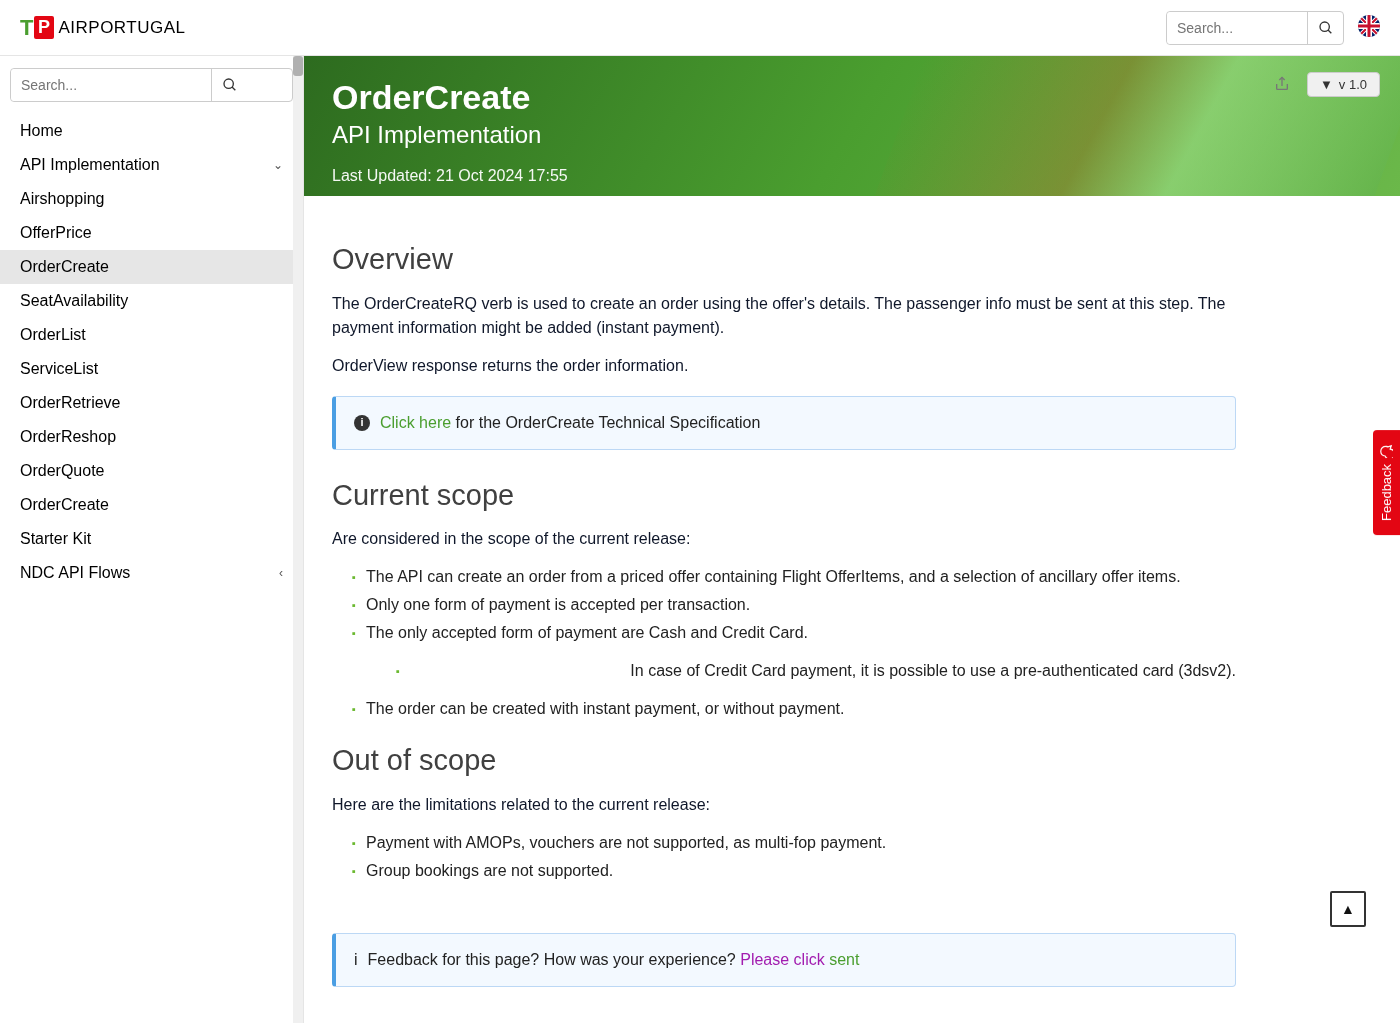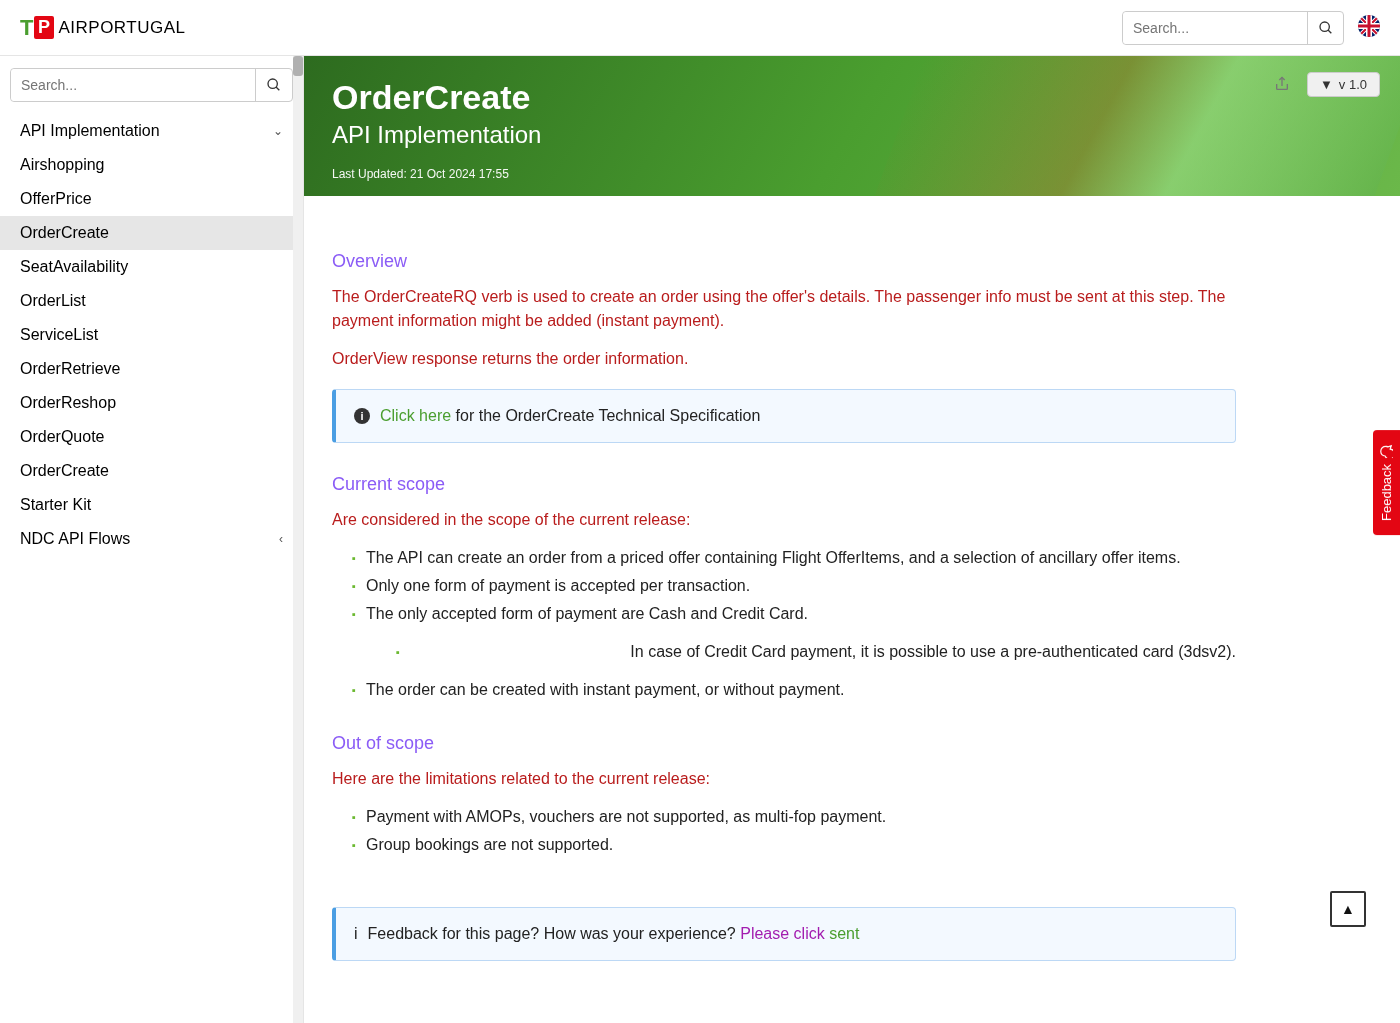--- a/index.html
+++ b/index.html
@@ -6,21 +6,21 @@
 body { font-family: -apple-system, BlinkMacSystemFont, "Segoe UI", Arial, sans-serif; color: #111; }
 
 .top-header { height: 56px; border-bottom: 1px solid #e5e5e5; display: flex; align-items: center; padding: 0 20px; justify-content: space-between; }
 .logo { display: flex; align-items: center; gap: 4px; font-weight: 600; font-size: 17px; letter-spacing: 0.5px; color: #000; }
 .logo-tap { display:flex; align-items:center; }
 .logo-t { color: #4a9e2f; font-weight: 900; font-size: 22px; }
 .logo-p { background: #e30613; color: #fff; font-weight: 900; padding: 1px 4px; font-size: 18px; border-radius: 2px; }
 .logo-air { font-weight: 400; }
 .logo-portugal { font-weight: 400; }
 .top-right { display: flex; align-items: center; gap: 14px; }
-.search-wrap { display: flex; border: 1px solid #ccc; border-radius: 4px; height: 34px; gap: 44px; }
+.search-wrap { display: flex; border: 1px solid #ccc; border-radius: 4px; height: 34px; }
 .search-wrap input { border: none; outline: none; padding: 0 10px; width: 140px; font-size: 14px; border-radius: 4px 0 0 4px; }
 .search-wrap .btn { width: 36px; border-left: 1px solid #ccc; display: flex; align-items: center; justify-content: center; cursor: pointer; }
 
 .layout { display: flex; height: calc(100vh - 56px); }
 .sidebar { width: 304px; border-right: 1px solid #e5e5e5; overflow-y: auto; position: relative; padding-bottom: 20px; }
 .sidebar-scroll { position: absolute; right: 0; top: 0; bottom: 0; width: 10px; background: #f0f0f0; }
 .sidebar-scroll-thumb { position: absolute; top: 0; width: 10px; height: 20px; background: #b0b0b0; border-radius: 3px; }
 
 .side-search { padding: 12px 10px; }
 .side-search .search-wrap input { width: 200px; }
@@ -28,27 +28,27 @@
 .nav-item { padding: 8px 20px; font-size: 16px; cursor: pointer; display: flex; justify-content: space-between; align-items: center; color: #000; }
 .nav-item.level2 { padding-left: 20px; }
 .nav-item.active { background: #e6e6e6; }
 .chevron { font-size: 12px; color: #555; }
 
 .main { flex: 1; overflow-y: auto; position: relative; }
 .hero { background: linear-gradient(120deg, #2d6b1f, #4a9e2f, #6bb84a); padding: 22px 28px 18px; color: #fff; position: relative; overflow: hidden; height: 140px; }
 .hero::after{ content:""; position:absolute; right:0; top:0; bottom:0; width:500px; background: linear-gradient(100deg, transparent, rgba(200,90,40,0.3) 40%, rgba(200,255,180,0.4) 60%, rgba(100,180,80,0.5)); transform: skewX(-20deg); }
 .hero h1 { font-size: 34px; font-weight: 600; position: relative; z-index:1; }
 .hero .sub { font-size: 24px; font-weight: 400; margin-top: 4px; position:relative; z-index:1;}
-.hero .updated { font-size: 12px; margin-top: 18px; opacity: 0.95; position:relative; z-index:1;}
+.hero .updated { font-size: 16px; margin-top: 18px; opacity: 0.95; position:relative; z-index:1;}
 .version-pill { position: absolute; right: 20px; top: 16px; background: #f0f0f0; color: #333; border-radius: 4px; padding: 4px 12px; font-size: 13px; display: flex; align-items: center; gap: 6px; z-index:2; border:1px solid #ccc;}
 .share-icon { position: absolute; right: 110px; top: 20px; color: #888; z-index:2;}
 
 .content { padding: 24px 28px 120px; max-width: 960px; font-size: 16px; line-height: 1.5; color: #222; }
-.content h2 { color: #8b5cf6; font-size: 18px; font-weight: 500; margin-top: 28px; margin-bottom: 10px; }
-.content p { margin-bottom: 14px; color: #b91c1c; }
+.content h2 { color: #404040; font-size: 29px; font-weight: 500; margin-top: 18px; margin-bottom: 10px; }
+.content p { margin-bottom: 14px; color: #0f172a; }
 .callout { border: 1px solid #bcd8f5; background: #f3f9ff; border-left: 4px solid #4a9ee3; border-radius: 4px; padding: 14px 18px; margin: 18px 0 24px; display: flex; align-items: center; gap: 10px; }
 .callout .info-icon { width: 16px; height: 16px; border-radius: 50%; background: #333; color: #fff; display:flex; align-items:center; justify-content:center; font-size:11px; font-weight:bold; flex-shrink:0;}
 .callout a, .callout .link { color: #4a9e2f; text-decoration: none; }
 ul.bullets { list-style: none; padding-left: 20px; margin: 12px 0; }
 ul.bullets li { position: relative; padding-left: 14px; margin-bottom: 4px; }
 ul.bullets li::before { content: "▪"; color: #6ab82f; position: absolute; left: 0; font-size: 11px; top: 4px; }
 ul.bullets.nested { margin-left: 24px; margin-top: 14px; margin-bottom: 14px; text-align: right;}
 
 .feedback-tab { position: fixed; right: 0; top: 42%; background: #e30613; color: #fff; writing-mode: vertical-rl; transform: rotate(180deg); padding: 14px 6px; font-size: 13px; border-radius: 0 4px 4px 0; cursor: pointer; display:flex; align-items:center; gap:6px;}
 .scroll-top { position: fixed; right: 34px; bottom: 96px; width: 36px; height: 36px; border: 2px solid #333; background: #fff; display: flex; align-items: center; justify-content: center; cursor: pointer; border-radius: 2px;}
@@ -103,20 +103,23 @@
         <div class="btn">
           <svg width="16" height="16" viewBox="0 0 24 24" fill="none" stroke="#333" stroke-width="2">
               <circle cx="10" cy="10" r="7"></circle>
               <line x1="20" y1="20" x2="15" y2="15"></line>
             </svg>
         </div>
       </div>
     </div>
     <div id="nav-list">
         <div class="nav-item">
+          <span>Home</span>
+        </div>
+        <div class="nav-item">
           <span>API Implementation</span>
           <span class="chevron">⌄</span>
         </div>
         <div class="nav-item level2">
           <span>Airshopping</span>
         </div>
         <div class="nav-item level2">
           <span>OfferPrice</span>
         </div>
         <div class="nav-item level2 active">

